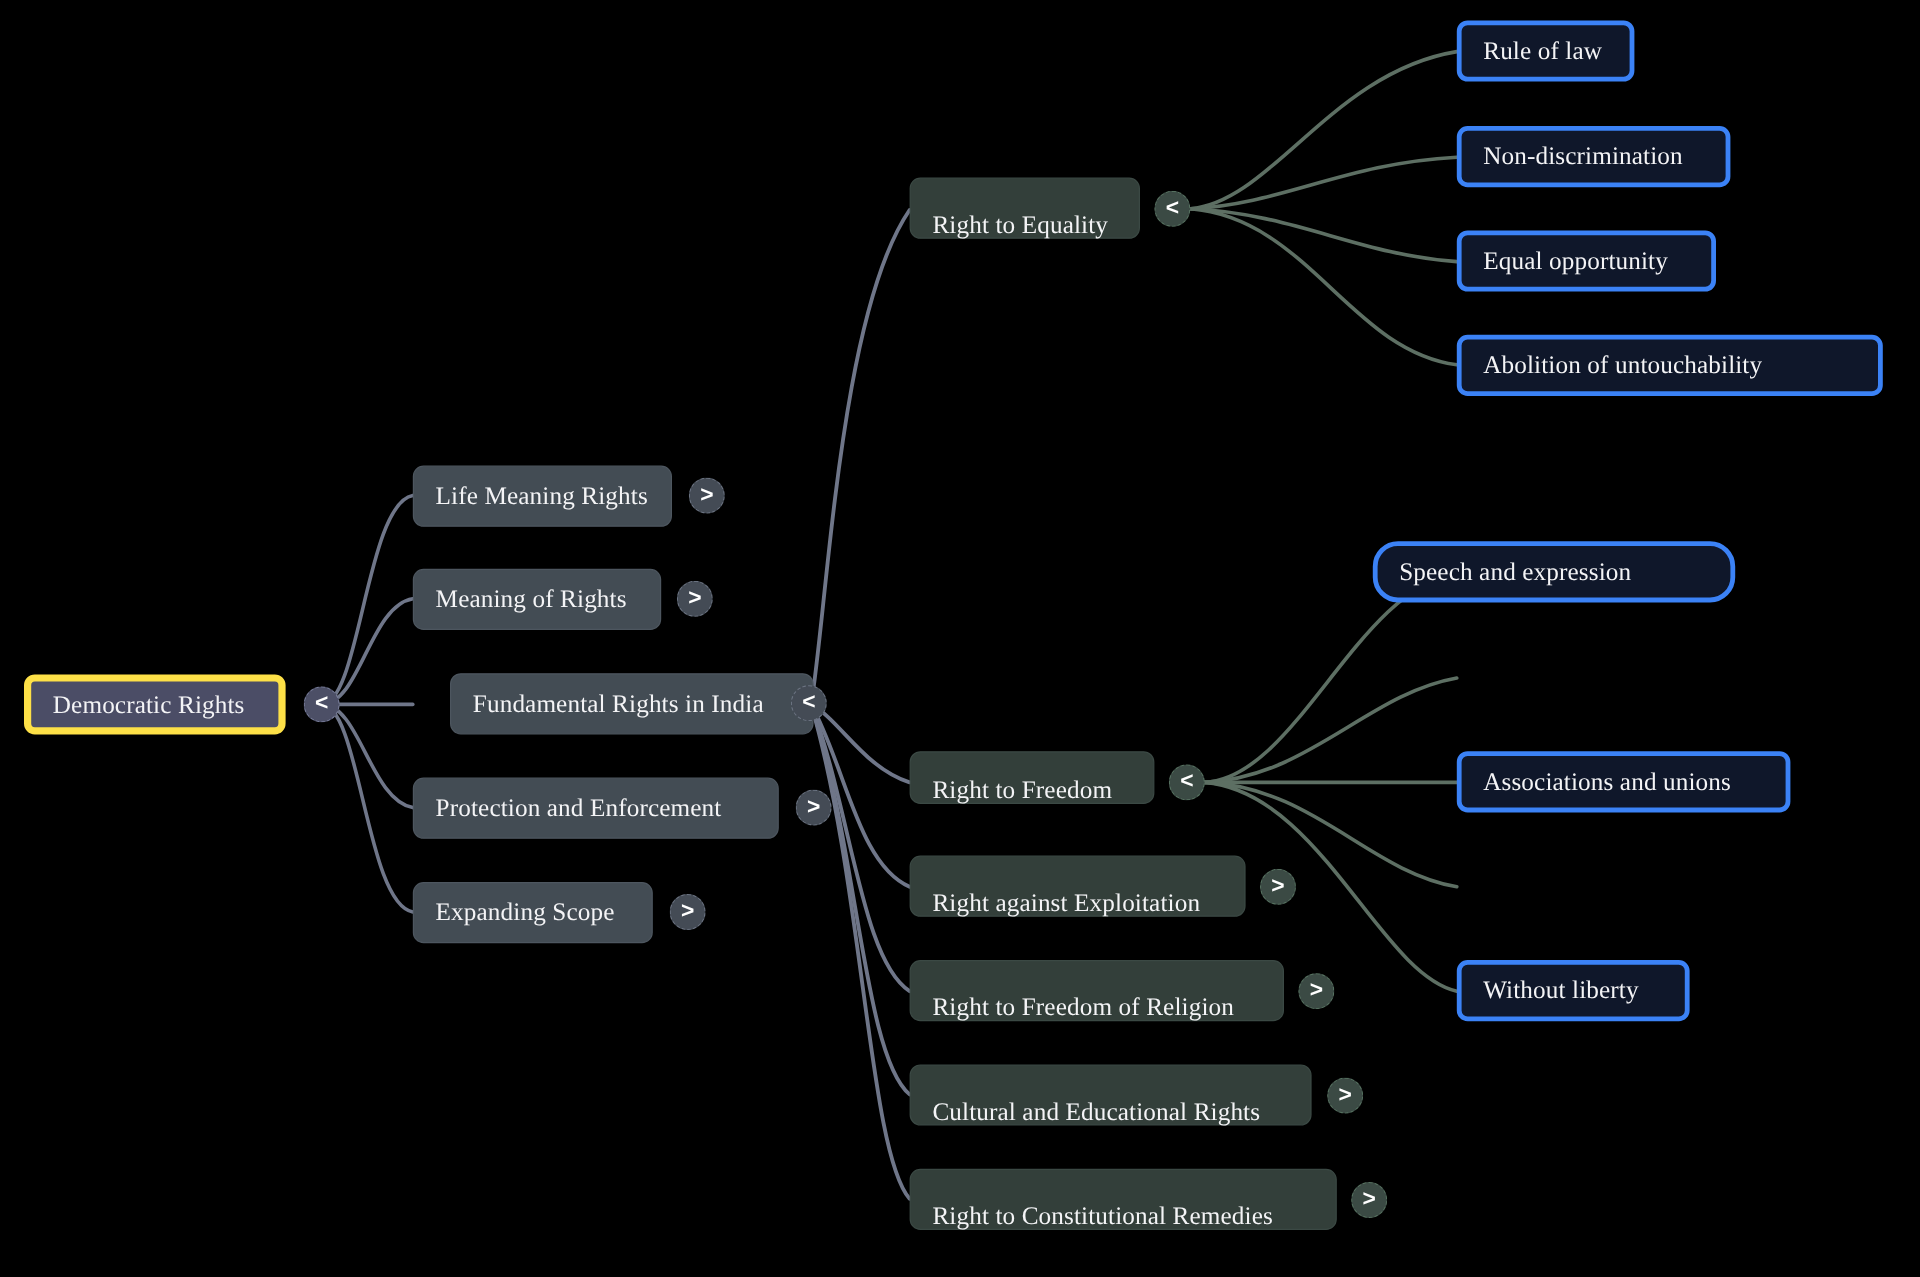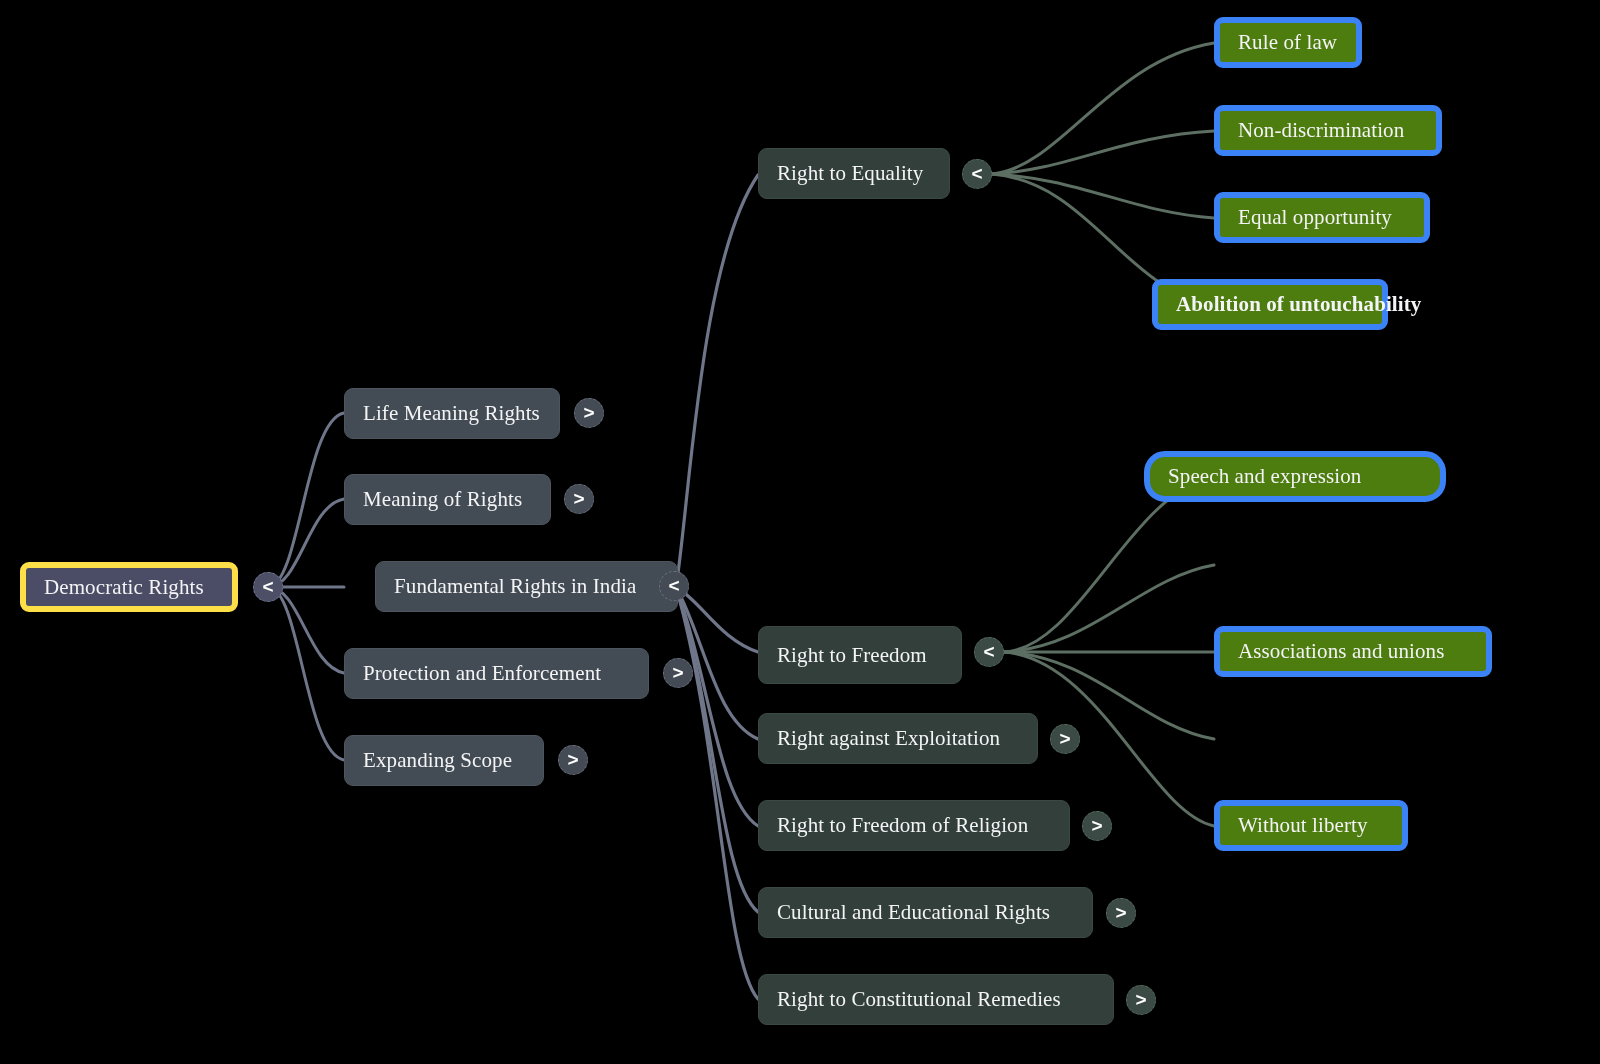--- a/index.html
+++ b/index.html
@@ -39,24 +39,25 @@
     background: #4b4d66;
     border: 6px solid #fde047;
   }
   .node.lvl2-slate {
     background: #434c54;
     border: 1px solid #4d565f;
   }
   .node.lvl2-green {
     background: #333f3a;
     border: 1px solid #3b4944;
+    align-items: flex-end;
   }
   .node.leaf-green {
-    background: #4d7c0f;
-    border: 6px solid #3b82f6;
+    background: #0f172a;
+    border: 4px solid #3b82f6;
   }
   .toggle {
     position: absolute;
     width: 30px;
     height: 30px;
     border-radius: 50%;
     display: flex;
     align-items: center;
     justify-content: center;
     font-family: "Liberation Sans", sans-serif;
@@ -156,21 +157,21 @@
     <span>&gt;</span>
   </div>
 
   <div class="node lvl2-green" style="left:758px; top:148px; width:192px; height:51px;">
     <span>Right to Equality</span>
   </div>
   <div class="toggle green" style="left:962px; top:159px;">
     <span>&lt;</span>
   </div>
 
-  <div class="node lvl2-green" style="left:758px; top:626px; width:204px; height:58px;">
+  <div class="node lvl2-green" style="left:758px; top:626px; width:204px; height:44px;">
     <span>Right to Freedom</span>
   </div>
   <div class="toggle green" style="left:974px; top:637px;">
     <span>&lt;</span>
   </div>
 
   <div class="node lvl2-green" style="left:758px; top:713px; width:280px; height:51px;">
     <span>Right against Exploitation</span>
   </div>
   <div class="toggle green" style="left:1050px; top:724px;">
@@ -200,21 +201,21 @@
 
   <div class="node leaf-green" style="left:1214px; top:17px; width:148px; height:51px;">
     <span>Rule of law</span>
   </div>
   <div class="node leaf-green" style="left:1214px; top:105px; width:228px; height:51px;">
     <span>Non-discrimination</span>
   </div>
   <div class="node leaf-green" style="left:1214px; top:192px; width:216px; height:51px;">
     <span>Equal opportunity</span>
   </div>
-  <div class="node leaf-green" style="left:1152px; top:279px; width:236px; height:51px;font-weight:bold;">
+  <div class="node leaf-green" style="left:1214px; top:279px; width:355px; height:51px;">
     <span>Abolition of untouchability</span>
   </div>
 
   <div class="node leaf-green" style="left:1144px; top:451px; width:302px; height:51px;border-radius:21px;">
     <span>Speech and expression</span>
   </div>
   <div class="node leaf-green" style="left:1214px; top:626px; width:278px; height:51px;">
     <span>Associations and unions</span>
   </div>
   <div class="node leaf-green" style="left:1214px; top:800px; width:194px; height:51px;">

